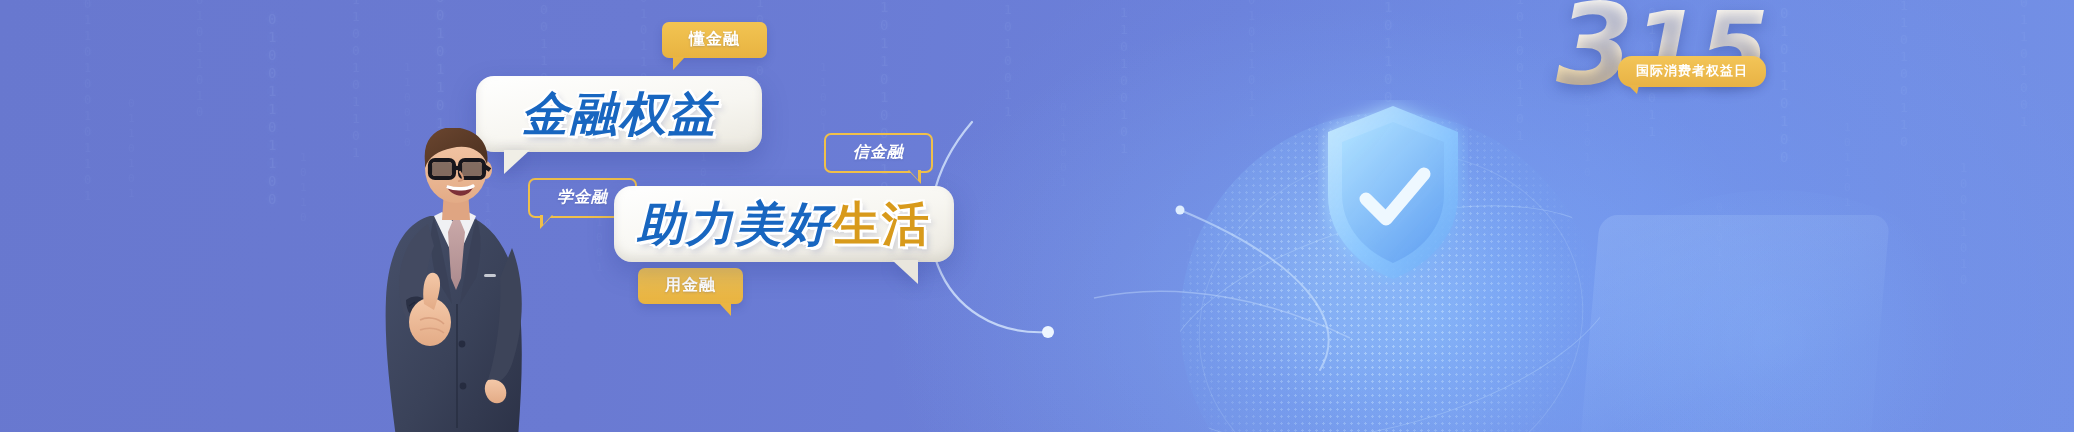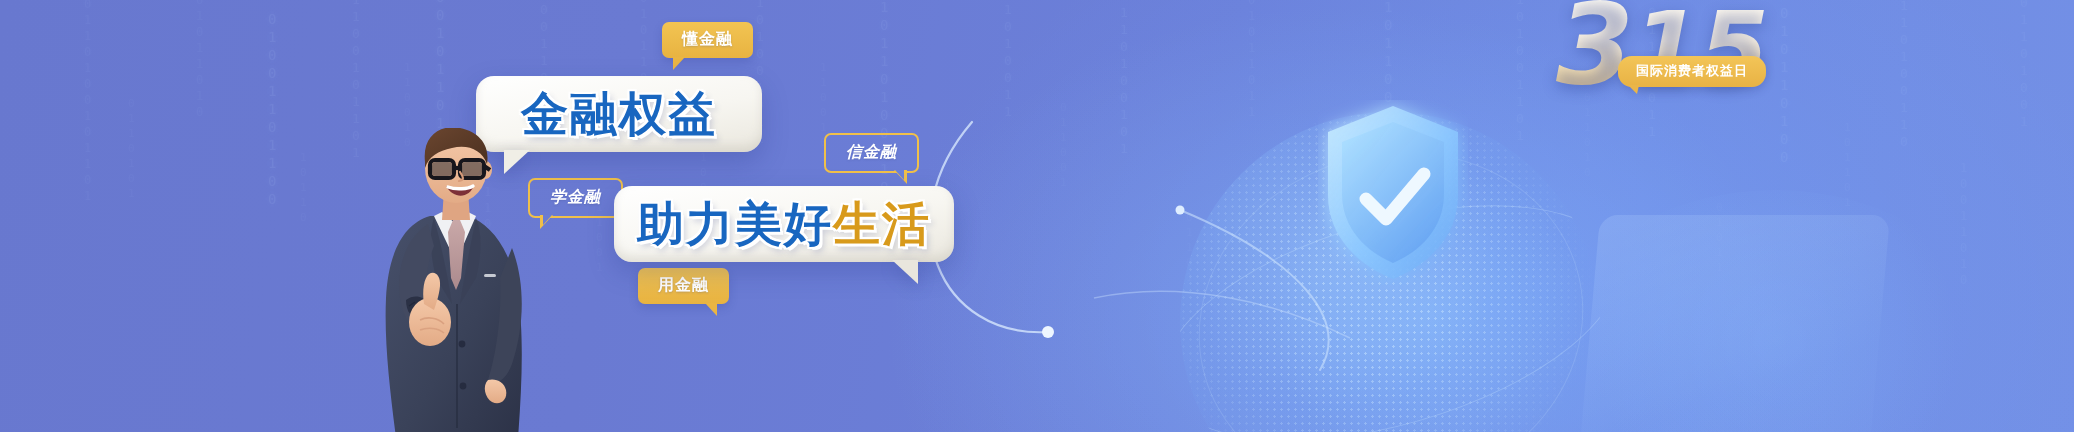--- a/index.html
+++ b/index.html
@@ -130,20 +130,21 @@
       2px 0 0 #fff, -2px 0 0 #fff, 0 2px 0 #fff, 0 -2px 0 #fff,
       2px 2px 0 #fff, -2px 2px 0 #fff, 2px -2px 0 #fff, -2px -2px 0 #fff,
       3px 3px 0 #fff, 4px 5px 6px rgba(80,90,150,0.30);
   }
   .hl-blue{
     color:#1866c0;
     text-shadow:
       2px 0 0 #fff, -2px 0 0 #fff, 0 2px 0 #fff, 0 -2px 0 #fff,
       2px 2px 0 #fff, -2px 2px 0 #fff, 2px -2px 0 #fff, -2px -2px 0 #fff,
       3px 3px 0 #fff, 4px 5px 6px rgba(80,90,150,0.30);
+    font-style: italic;
   }
   .bubble-tail{
     position:absolute;width:0;height:0;
   }
 
   #bubble1{left:476px;top:76px;width:286px;height:76px;}
   #bubble1 .bhead{font-size:47px;}
   #bubble1 .bubble-tail{
     left:28px;bottom:-22px;
     border-left:26px solid #f0eee6;
@@ -160,21 +161,21 @@
     border-left:14px solid transparent;
     border-bottom:24px solid transparent;
     filter:drop-shadow(0 6px 8px rgba(40,55,140,0.22));
   }
 
   
   .tag{
     position:absolute;
     font-size:16px;font-weight:700;letter-spacing:1px;
     color:#ffffff;
-    padding:7px 20px 8px;
+    padding:7px 27px 8px;
     border-radius:7px;
     white-space:nowrap;
     text-shadow:0 1px 2px rgba(60,70,130,0.25);
   }
   .tag.filled{
     background:linear-gradient(180deg,#f2c453 0%,#e8b341 100%);
     box-shadow:0 4px 10px rgba(40,55,140,0.20);
   }
   .tag.outline{
     background:transparent;

